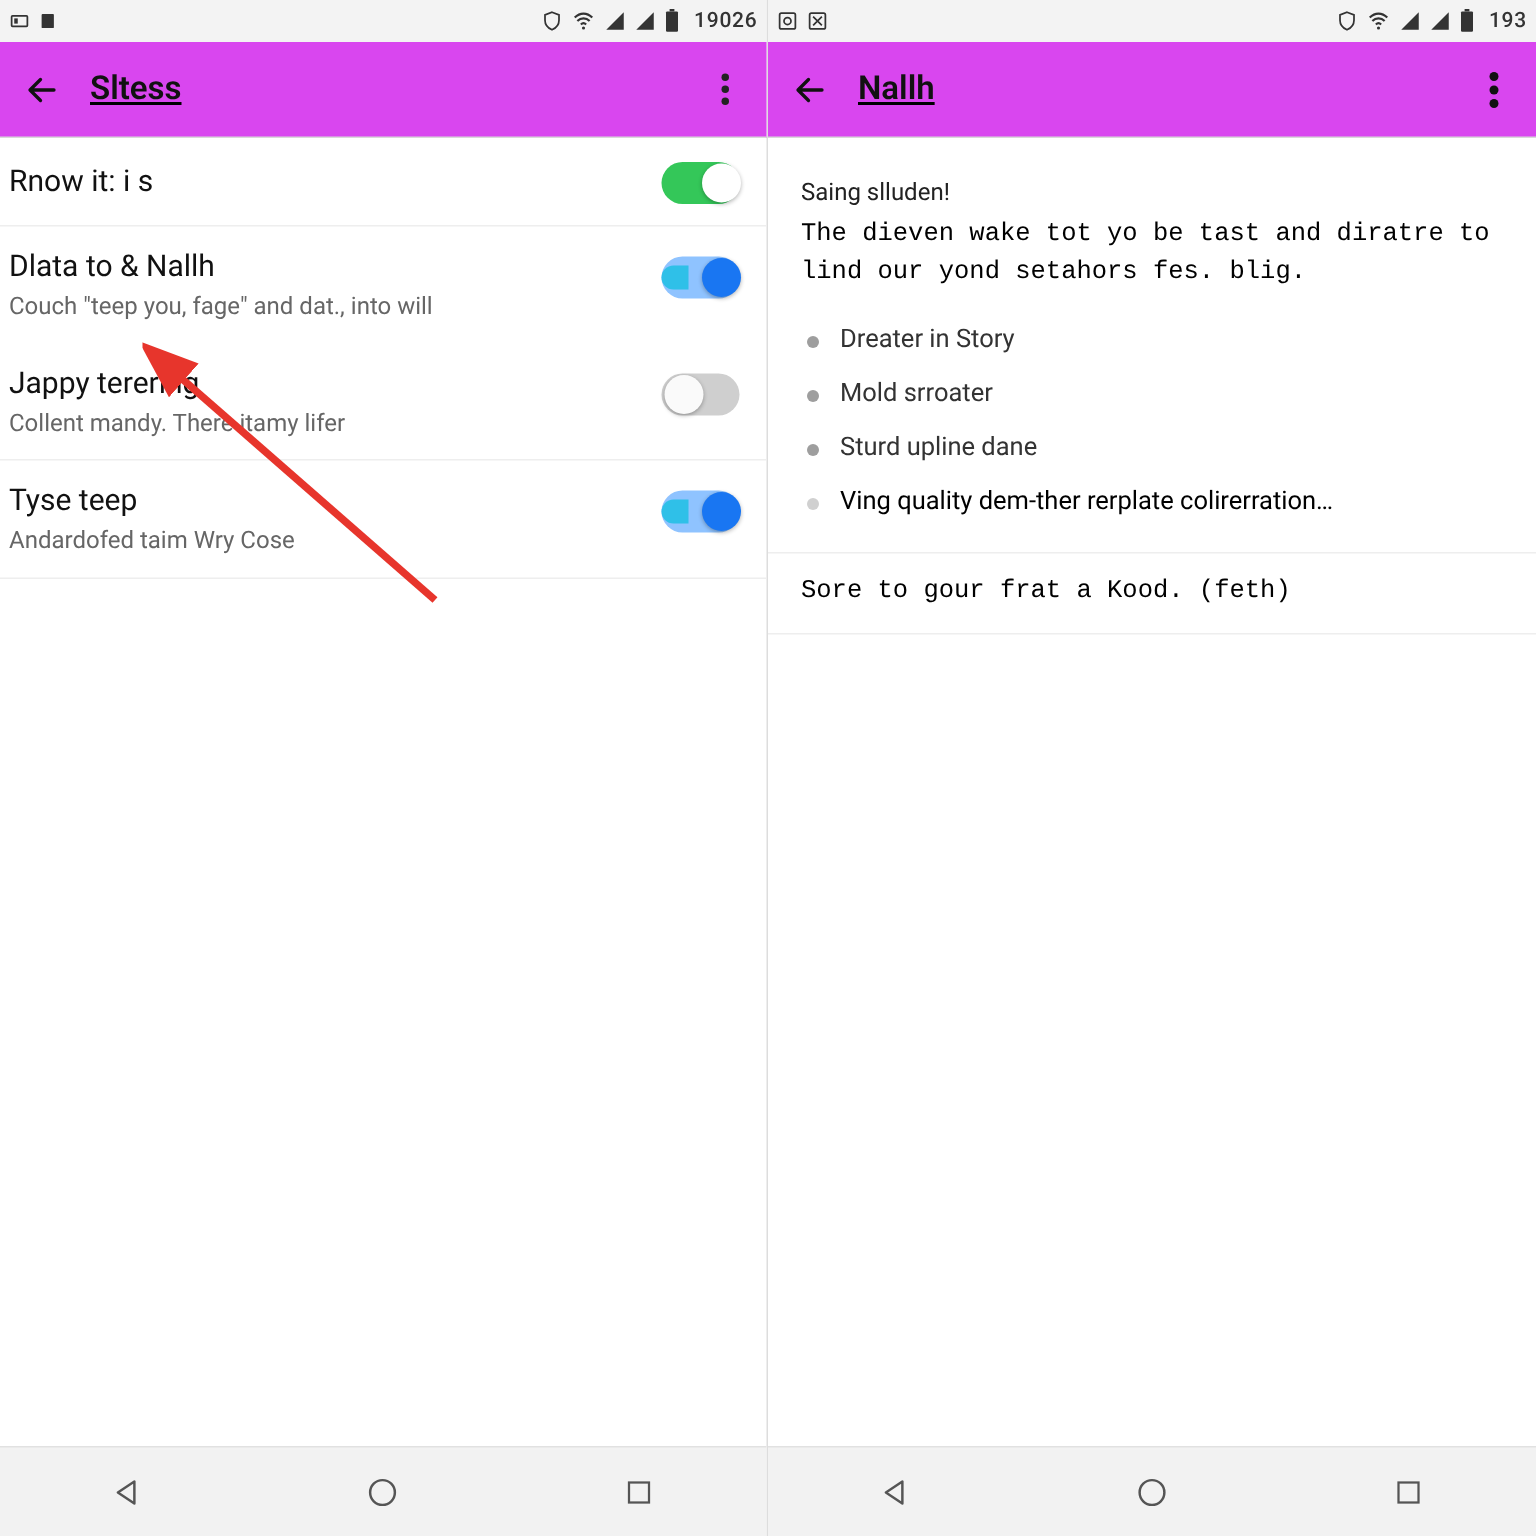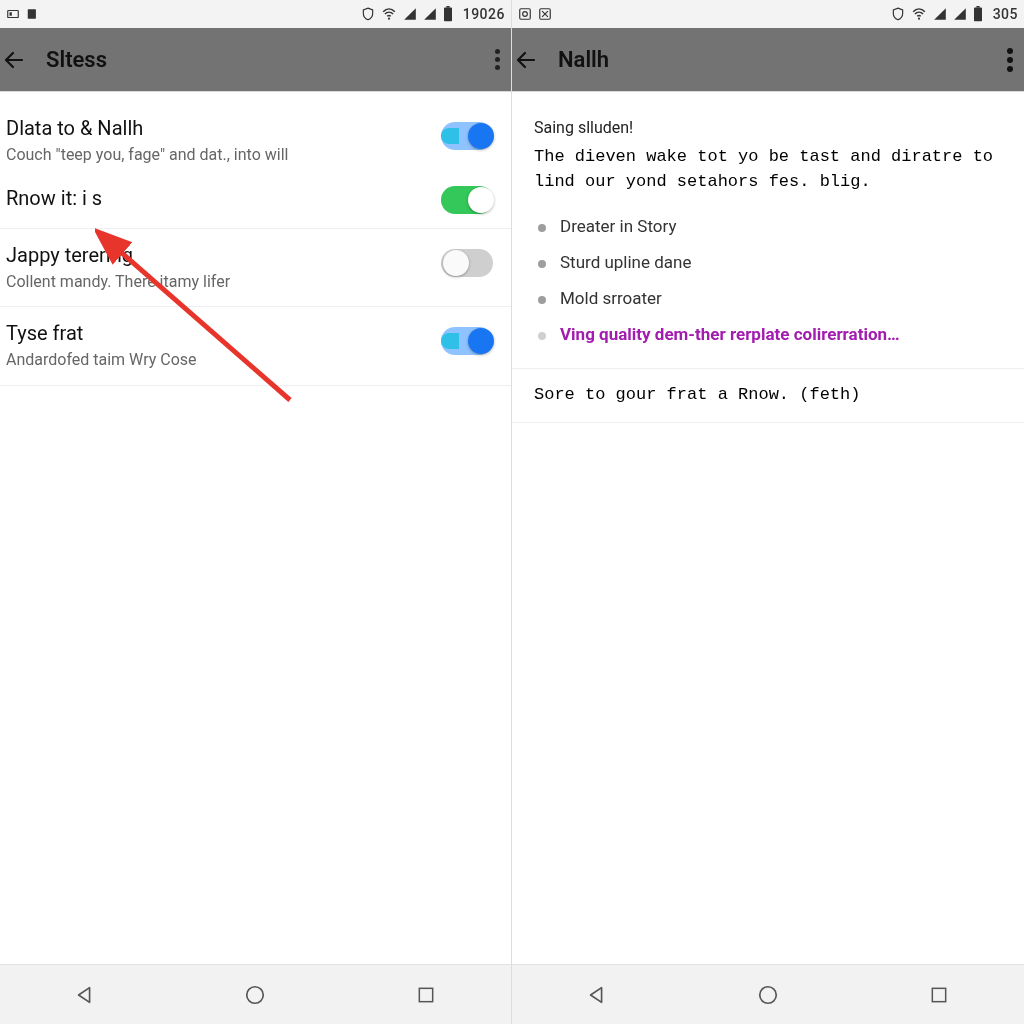--- a/index.html
+++ b/index.html
@@ -8,21 +8,21 @@
   .pane { width: 512px; height: 1024px; position: relative; background: #fff; }
   .pane.left { border-right: 1px solid #ddd; }
 
   
   .statusbar { height: 28px; background: #f3f3f3; display: flex; align-items: center; justify-content: space-between; padding: 0 6px; font-size: 14px; color: #333; }
   .statusbar .left-icons, .statusbar .right-icons { display: flex; align-items: center; gap: 6px; }
   .statusbar .right-icons svg { fill: #222; }
   .statusbar .time { font-weight: 500; letter-spacing: 0.5px; margin-left: 4px; }
 
   
-  .appbar { height: 64px; background: #737373; border-bottom: 1px solid #d9d9d9; display: flex; align-items: center; padding: 0 0; gap: 18px; }
+  .appbar { height: 64px; background: #d946ef; border-bottom: 1px solid #d9d9d9; display: flex; align-items: center; padding: 0 14px; gap: 18px; text-decoration: underline; }
   .appbar .title { font-size: 22px; font-weight: 600; color: #111; }
   .appbar .back { width: 28px; height: 28px; display:flex; align-items:center; justify-content:center; cursor:pointer; }
   .appbar .menu { margin-left: auto; width: 28px; height:28px; display:flex; flex-direction:column; align-items:center; justify-content:center; gap:3px; cursor:pointer; }
   .appbar .menu .dot { width:5px; height:5px; border-radius:50%; background:#222; }
   .pane.right .appbar .menu .dot { width:6px; height:6px; background:#111; }
 
   
   .content { padding-top: 10px; height: calc(1024px - 28px - 64px - 60px); overflow: hidden; }
   .row { display:flex; align-items:flex-start; padding: 14px 18px 14px 6px; border-bottom: 1px solid #eee; position: relative; }
   .row.noborder { border-bottom: none; }
@@ -43,21 +43,21 @@
   .toggle.off .knob { left: 2px; background: #fafafa; }
 
   
   .info-block { padding: 16px 22px 0 22px; }
   .info-title { font-size: 16px; color: #222; margin-bottom: 8px; }
   .info-desc { font-size: 17px; color: #000000; line-height: 1.45; margin-bottom: 14px; font-family: Liberation Mono, monospace; }
   .bullets { list-style: none; padding-left: 4px; }
   .bullets li { display:flex; align-items:flex-start; gap: 14px; padding: 8px 0; font-size: 17px; color: #333; text-align: center; }
   .bullets li .dot { width:8px; height:8px; border-radius:50%; background:#9e9e9e; margin-top:8px; flex-shrink:0; }
   .bullets li.faded .dot { background:#d0d0d0; }
-  .bullets li.faded { color:#a21caf;font-weight:bold; }
+  .bullets li.faded { color:#000000; }
   .section2 { border-top:1px solid #eee; margin-top: 16px; padding: 14px 22px; }
 
   
   .navbar { position:absolute; bottom:0; left:0; right:0; height:60px; background:#f2f2f2; display:flex; align-items:center; justify-content:space-around; border-top:1px solid #e1e1e1; }
   .navbar .navbtn { width:40px; height:40px; display:flex; align-items:center; justify-content:center; }
 
   
   .arrow-overlay { position:absolute; pointer-events:none; z-index:50; }
 
 </style>
@@ -108,56 +108,56 @@
       <div class="title">Sltess</div>
       <div class="menu">
         <div class="dot"></div>
         <div class="dot"></div>
         <div class="dot"></div>
       </div>
     </div>
 
     <div class="content">
 
+      <div class="row" style="padding-top:6px;">
+        <div class="txt">
+          <div class="title-line">Rnow it: i s</div>
+        </div>
+        <div class="toggle green" style="margin-top:0;">
+          <div class="track"></div>
+            <div class="knob"></div>
+        </div>
+      </div>
+
       <div class="row noborder">
         <div class="txt">
           <div class="title-line">Dlata to &amp; Nallh</div>
           <div class="sub-line">Couch "teep you, fage" and dat., into will</div>
         </div>
         <div class="toggle blue">
           <div class="track"></div>
             <div class="track-inner"></div>
             <div class="knob"></div>
         </div>
       </div>
 
-      <div class="row" style="padding-top:6px;">
-        <div class="txt">
-          <div class="title-line">Rnow it: i s</div>
-        </div>
-        <div class="toggle green" style="margin-top:0;">
-          <div class="track"></div>
-            <div class="knob"></div>
-        </div>
-      </div>
-
       <div class="row">
         <div class="txt">
           <div class="title-line">Jappy terering</div>
           <div class="sub-line">Collent mandy.  There itamy lifer</div>
         </div>
         <div class="toggle off">
           <div class="track"></div>
             <div class="knob"></div>
         </div>
       </div>
 
       <div class="row">
         <div class="txt">
-          <div class="title-line">Tyse frat</div>
+          <div class="title-line">Tyse teep</div>
           <div class="sub-line">Andardofed taim Wry Cose</div>
         </div>
         <div class="toggle blue">
           <div class="track"></div>
             <div class="track-inner"></div>
             <div class="knob"></div>
         </div>
       </div>
 
     </div>
@@ -213,21 +213,21 @@
         <svg width="14" height="14" viewBox="0 0 24 24">
             <path d="M2 22L22 2V22z" fill="#333"></path>
           </svg>
         <svg width="14" height="14" viewBox="0 0 24 24">
             <path d="M2 22L22 2V22z" fill="#333"></path>
           </svg>
         <svg width="10" height="16" viewBox="0 0 12 20">
             <rect x="1" y="2" width="10" height="17" rx="1" fill="#333"></rect>
             <rect x="4" y="0" width="4" height="2" fill="#333"></rect>
           </svg>
-        <span class="time">305</span>
+        <span class="time">193</span>
       </div>
     </div>
 
     <div class="appbar">
       <div class="back">
         <svg width="24" height="24" viewBox="0 0 24 24">
             <path d="M20 12H5M11 5l-7 7 7 7" fill="none" stroke="#111" stroke-width="2.2" stroke-linecap="round" stroke-linejoin="round"></path>
           </svg>
       </div>
       <div class="title">Nallh</div>
@@ -242,34 +242,34 @@
       <div class="info-block">
         <div class="info-title">Saing slluden!</div>
         <div class="info-desc">The dieven wake tot yo be tast and diratre to lind our yond setahors fes. blig.</div>
         <ul class="bullets">
           <li>
               <span class="dot"></span>
               <span>Dreater in Story</span>
             </li>
           <li>
               <span class="dot"></span>
+              <span>Mold srroater</span>
+            </li>
+          <li>
+              <span class="dot"></span>
               <span>Sturd upline dane</span>
             </li>
-          <li>
-              <span class="dot"></span>
-              <span>Mold srroater</span>
-            </li>
           <li class="faded">
               <span class="dot"></span>
               <span>Ving quality dem-ther rerplate colirerration…</span>
             </li>
         </ul>
       </div>
       <div class="section2">
-        <div class="info-desc" style="margin-bottom:0;">Sore to gour frat a Rnow. (feth)</div>
+        <div class="info-desc" style="margin-bottom:0;">Sore to gour frat a Kood. (feth)</div>
       </div>
       <div style="border-top:1px solid #eee;"></div>
     </div>
 
     <div class="navbar">
       <div class="navbtn">
         <svg width="22" height="22" viewBox="0 0 24 24">
             <path d="M17 4v16L5 12z" fill="none" stroke="#555" stroke-width="1.8" stroke-linejoin="round"></path>
           </svg>
       </div>

